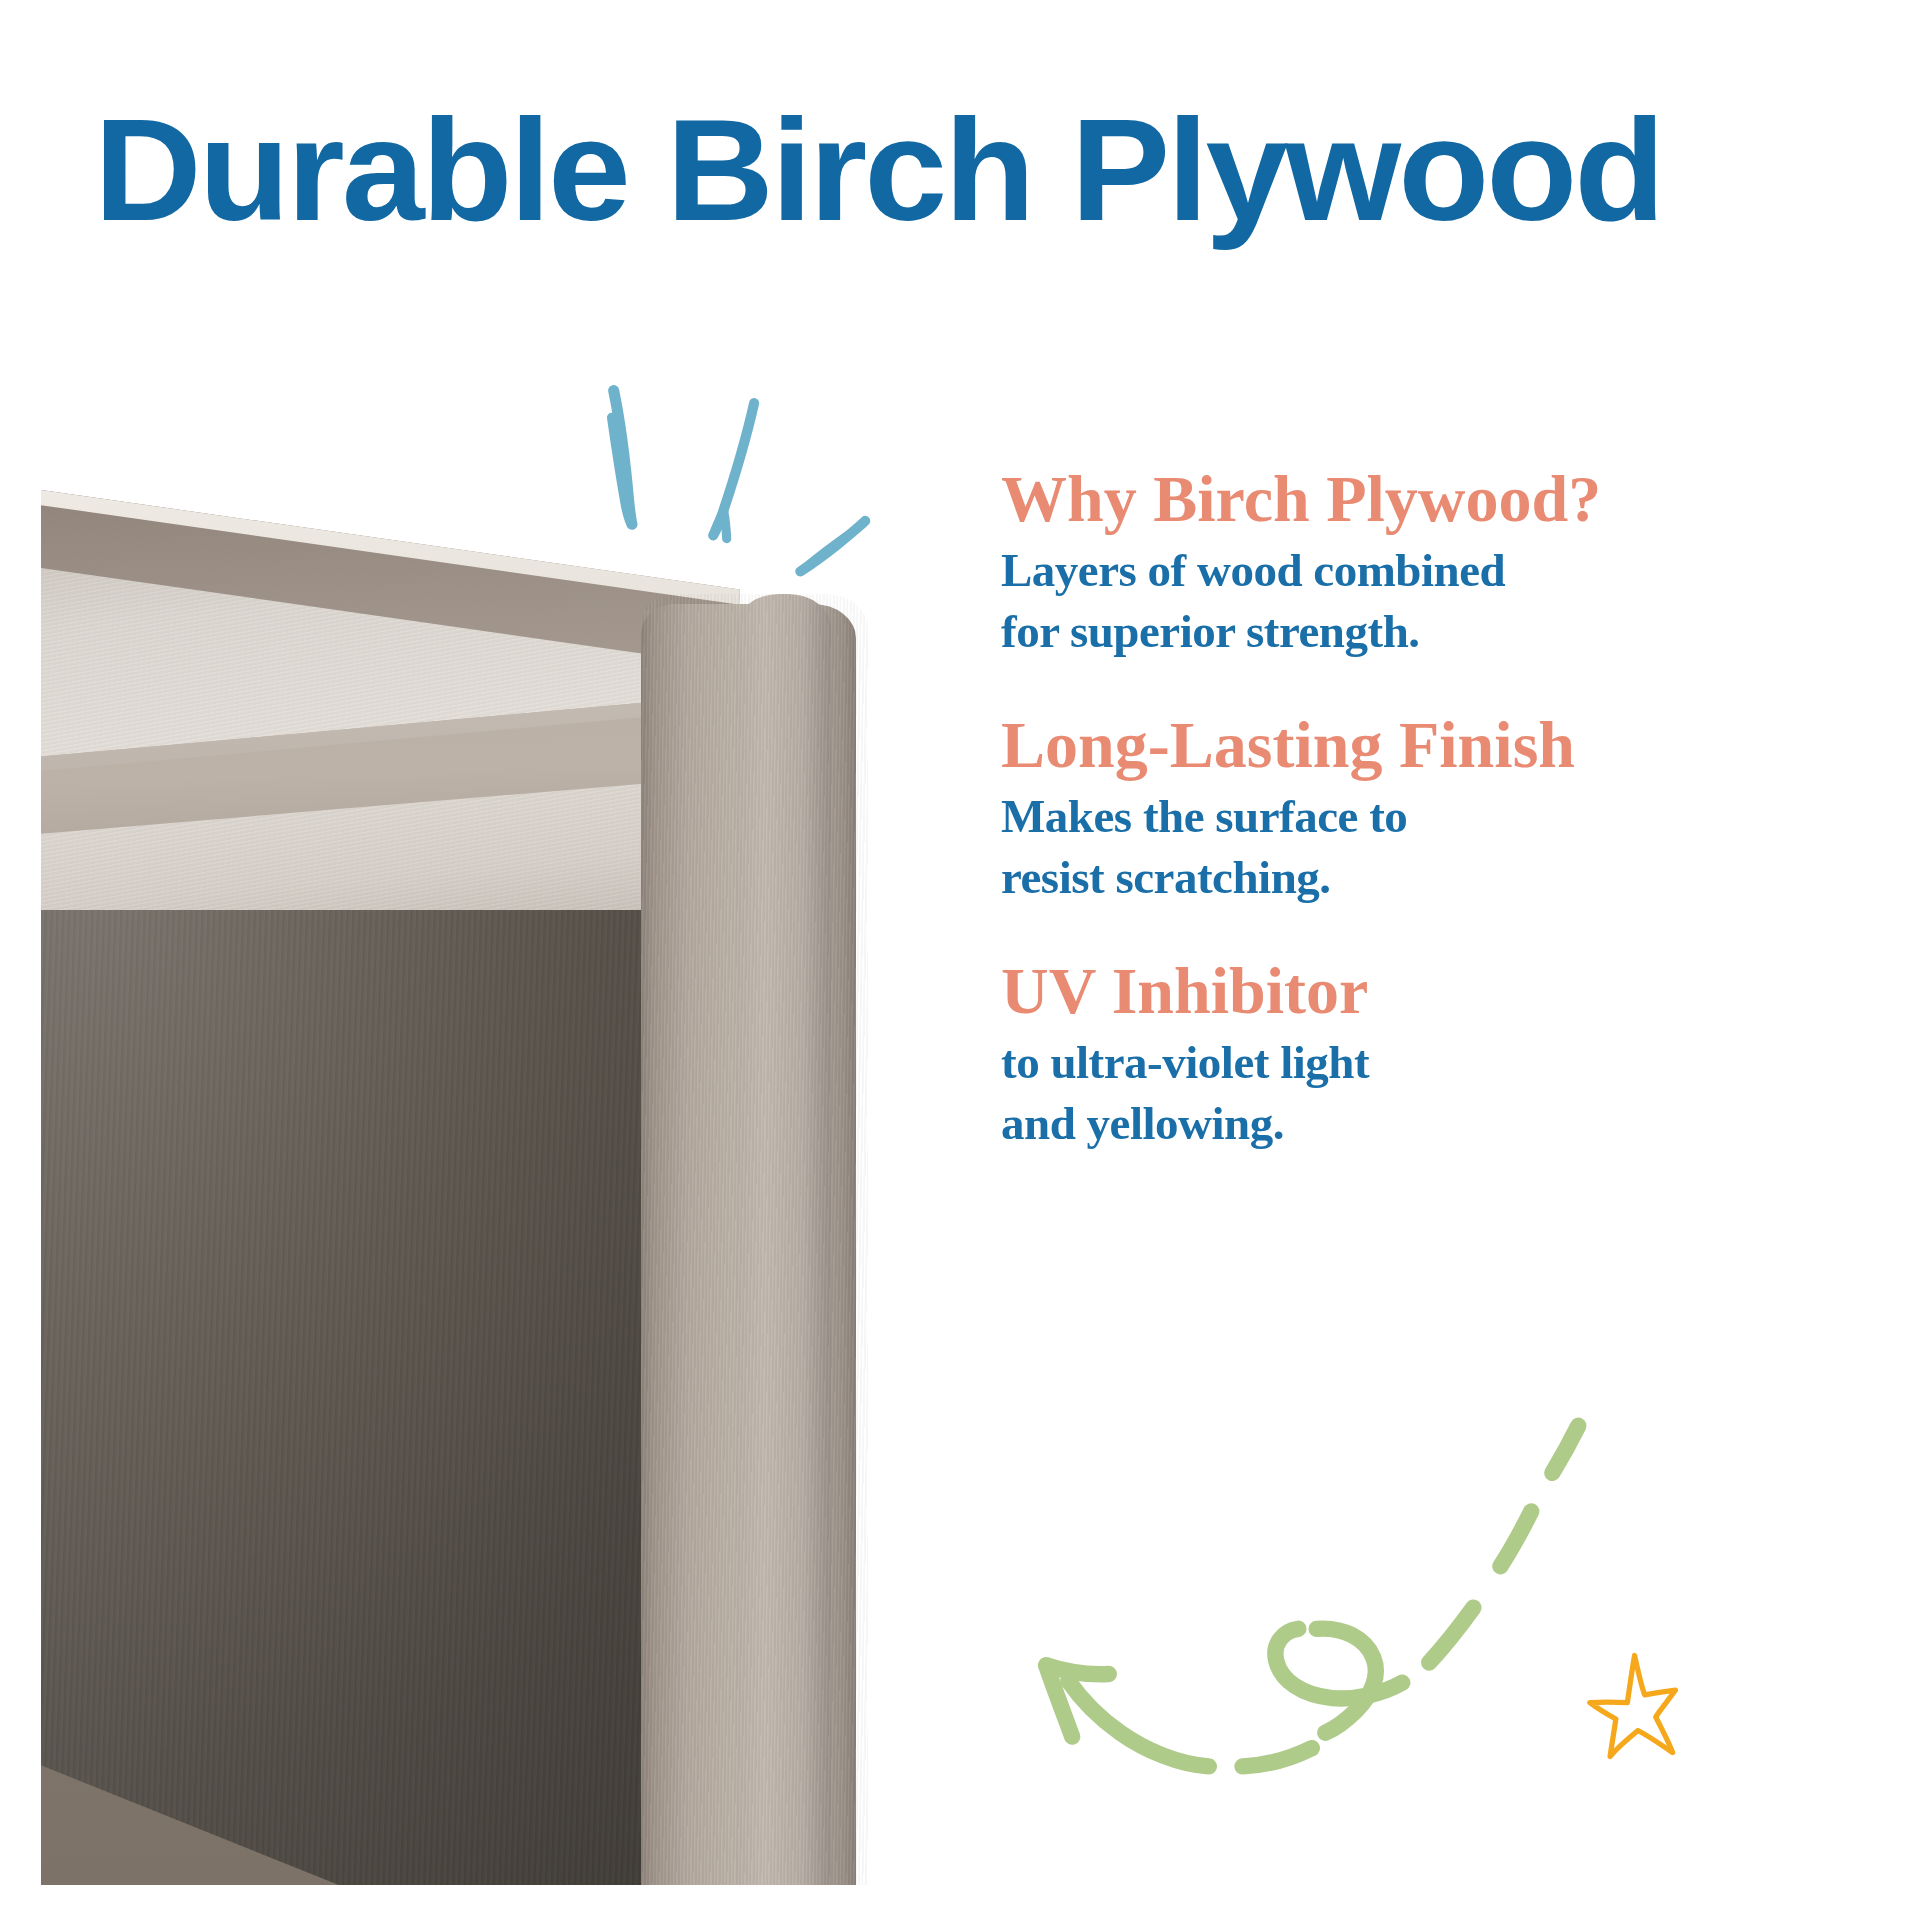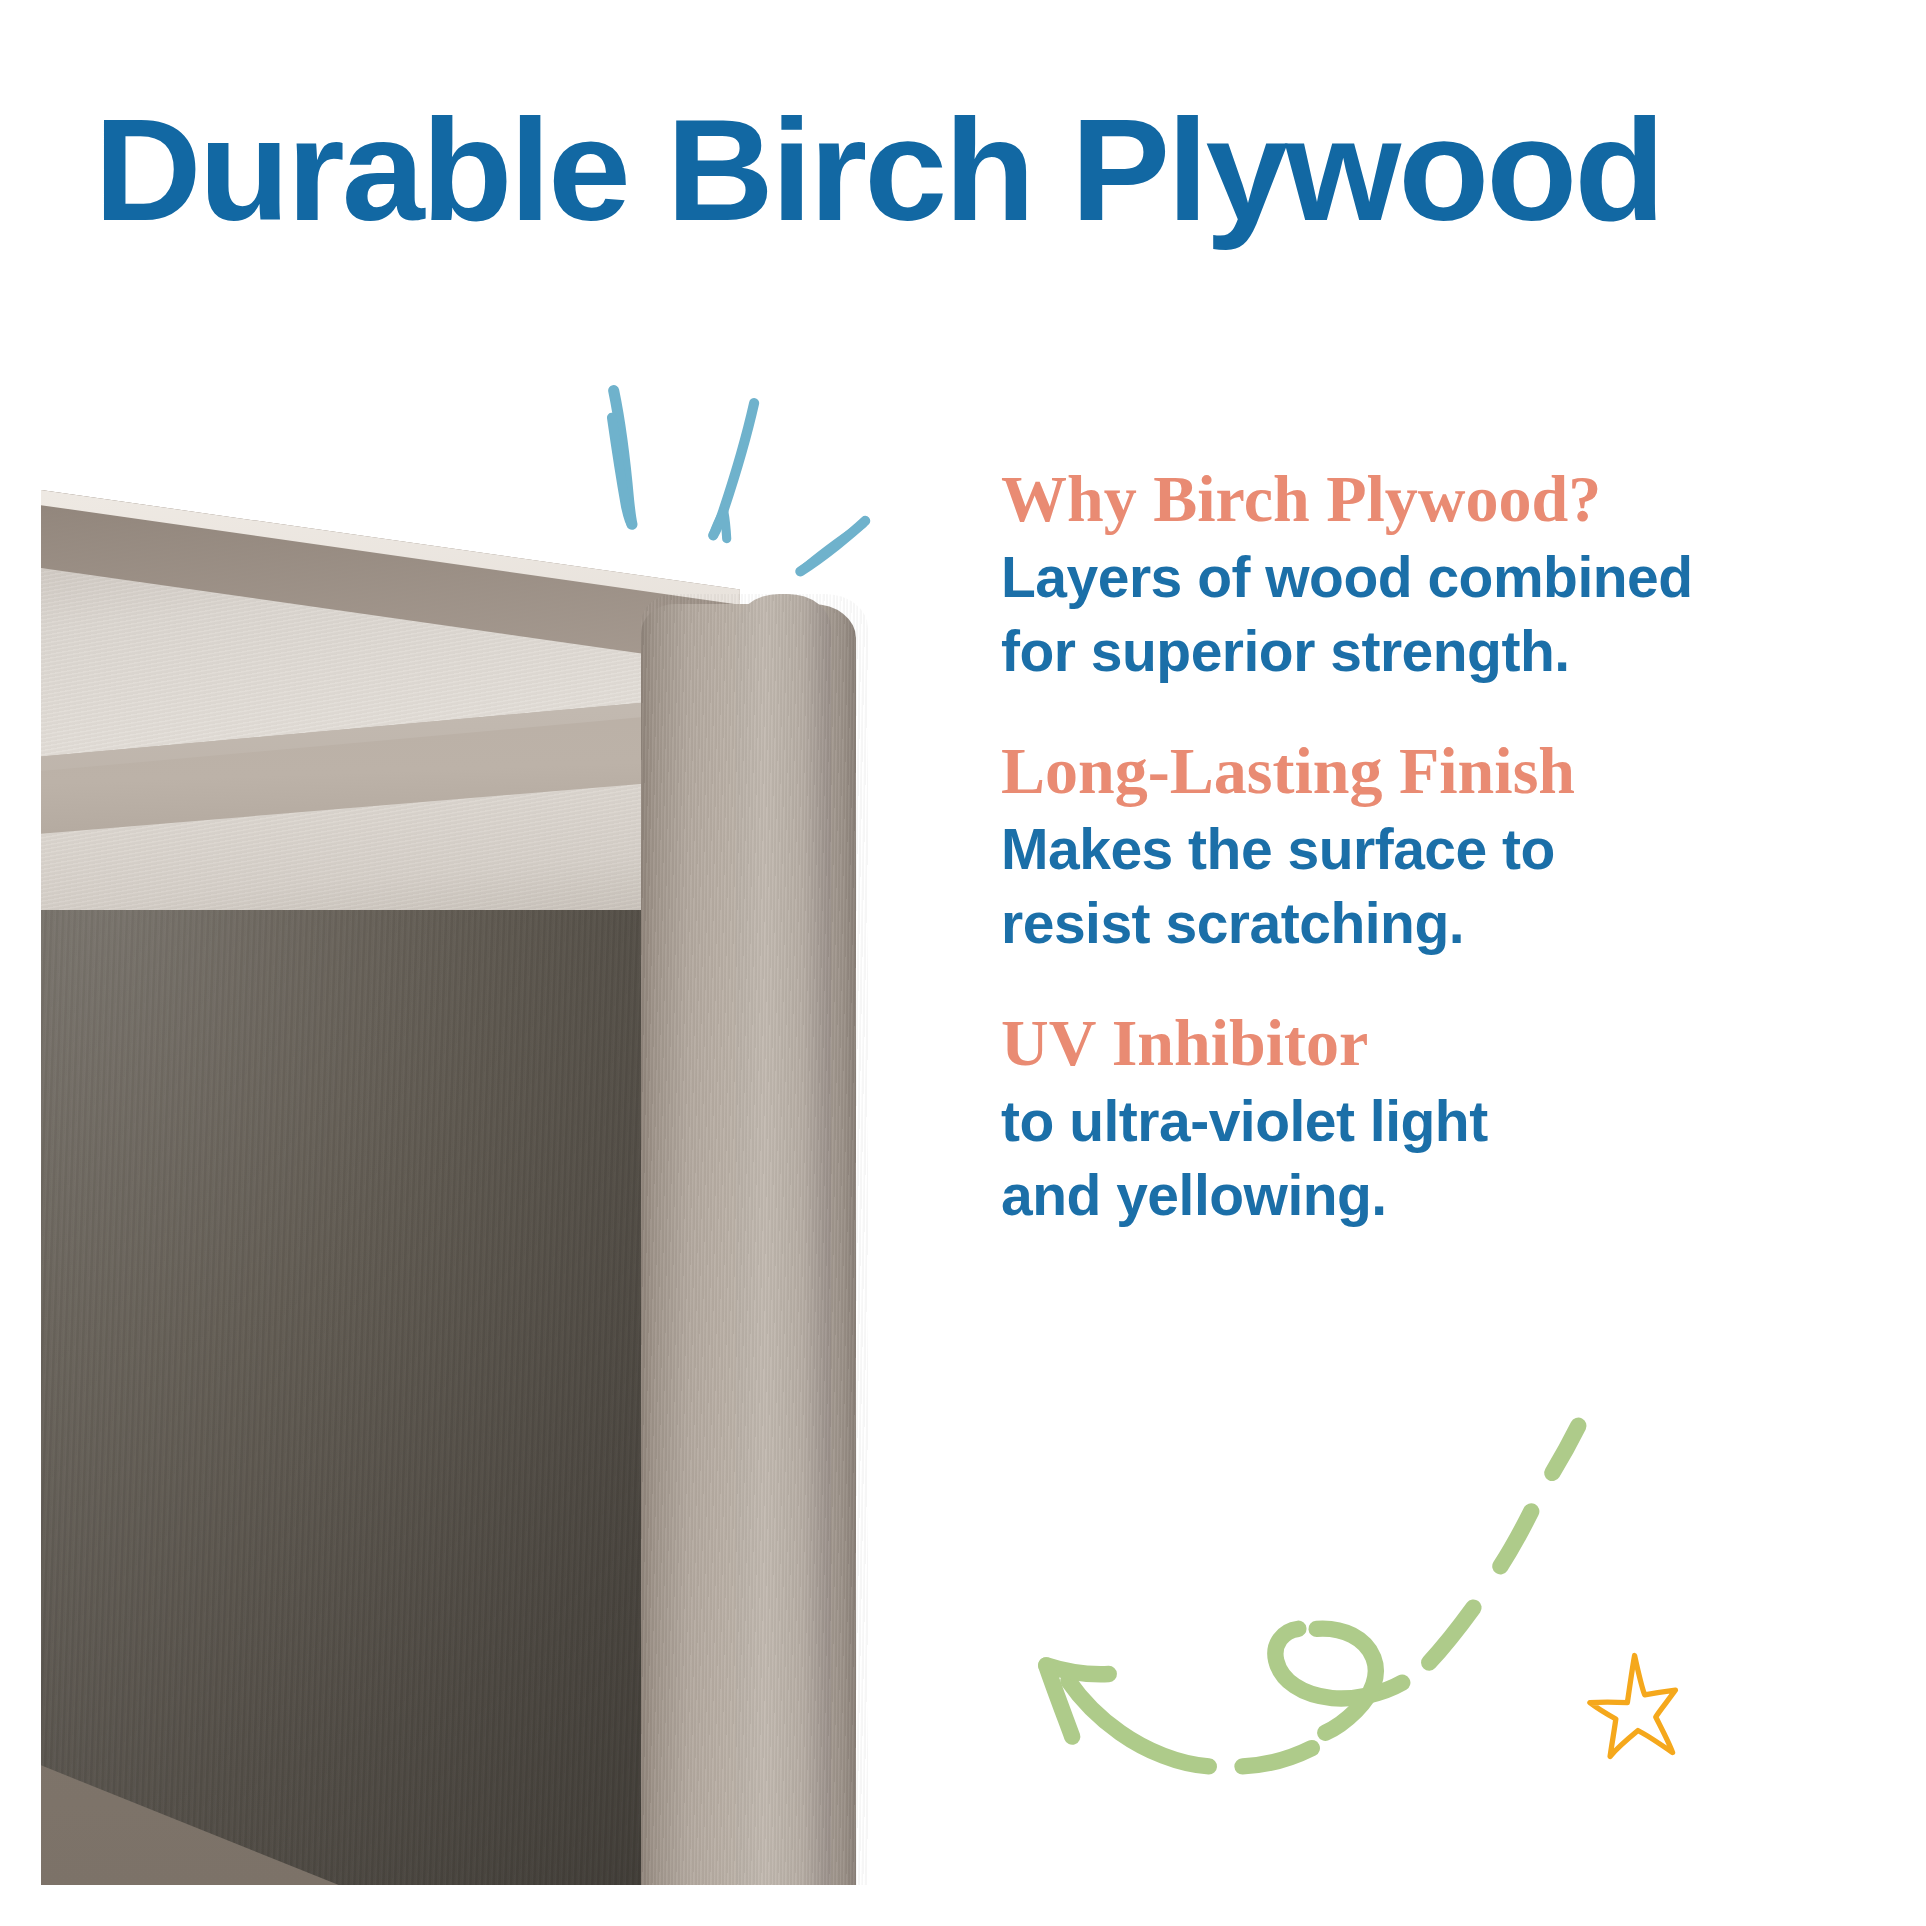--- a/index.html
+++ b/index.html
@@ -203,23 +203,23 @@
     font-family: "Liberation Serif", serif;
     font-weight: bold;
     font-size: 66px;
     line-height: 1.12;
     color: #E98B73;
     margin: 0 0 3.9px 0;
     letter-spacing: 0px;
     white-space: nowrap;
   }
   .feature-body {
-    font-family: Liberation Sans, sans-serif;
+    font-family: Liberation Serif, serif;
     font-weight: bold;
-    font-size: 57px;
+    font-size: 47px;
     line-height: 1.30;
     color: #1B6FA8;
     margin: 0;
     letter-spacing: -0.5px;
   }
   .feature-body .ln { display: block; }
 </style>
 </head>
 <body>
 

